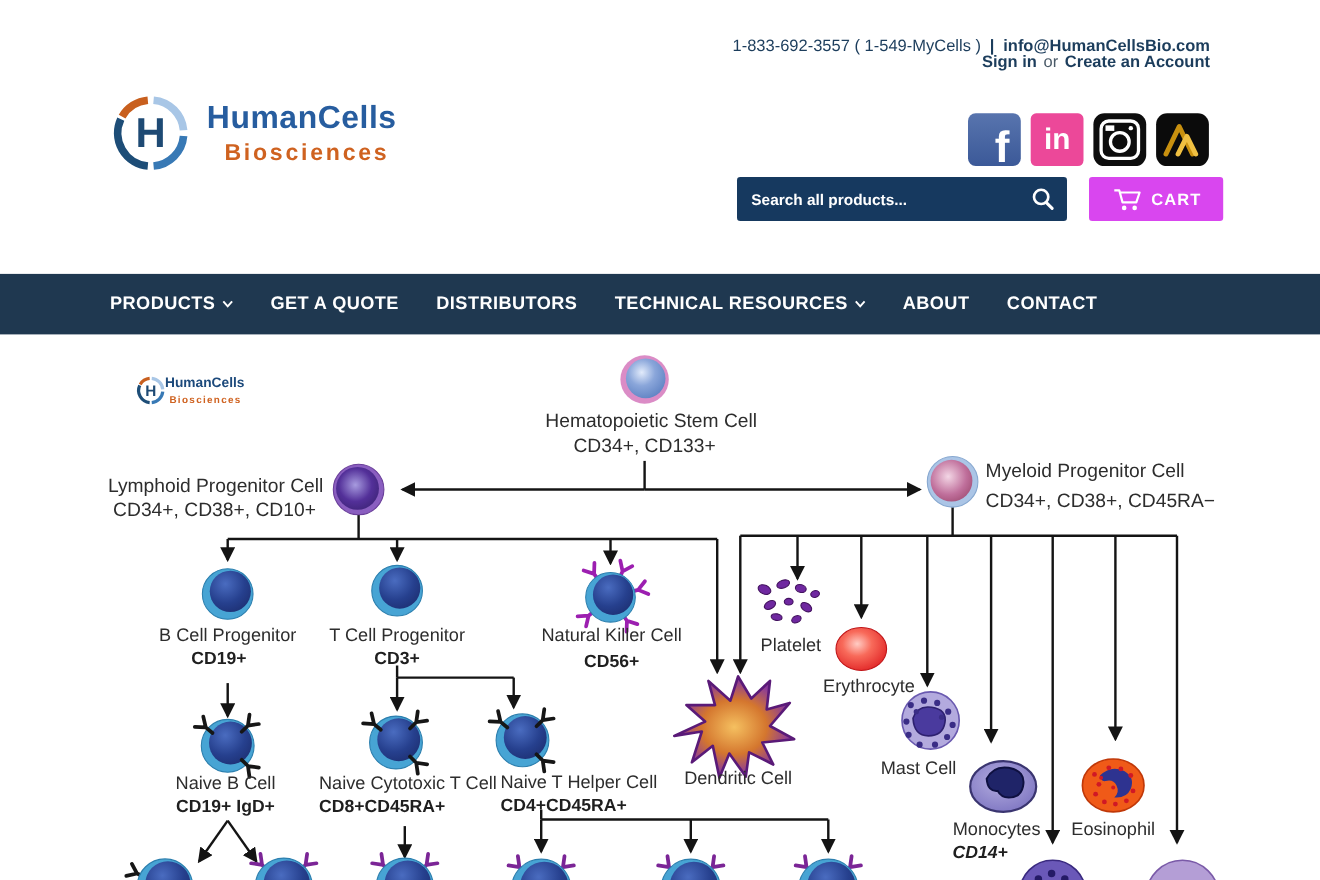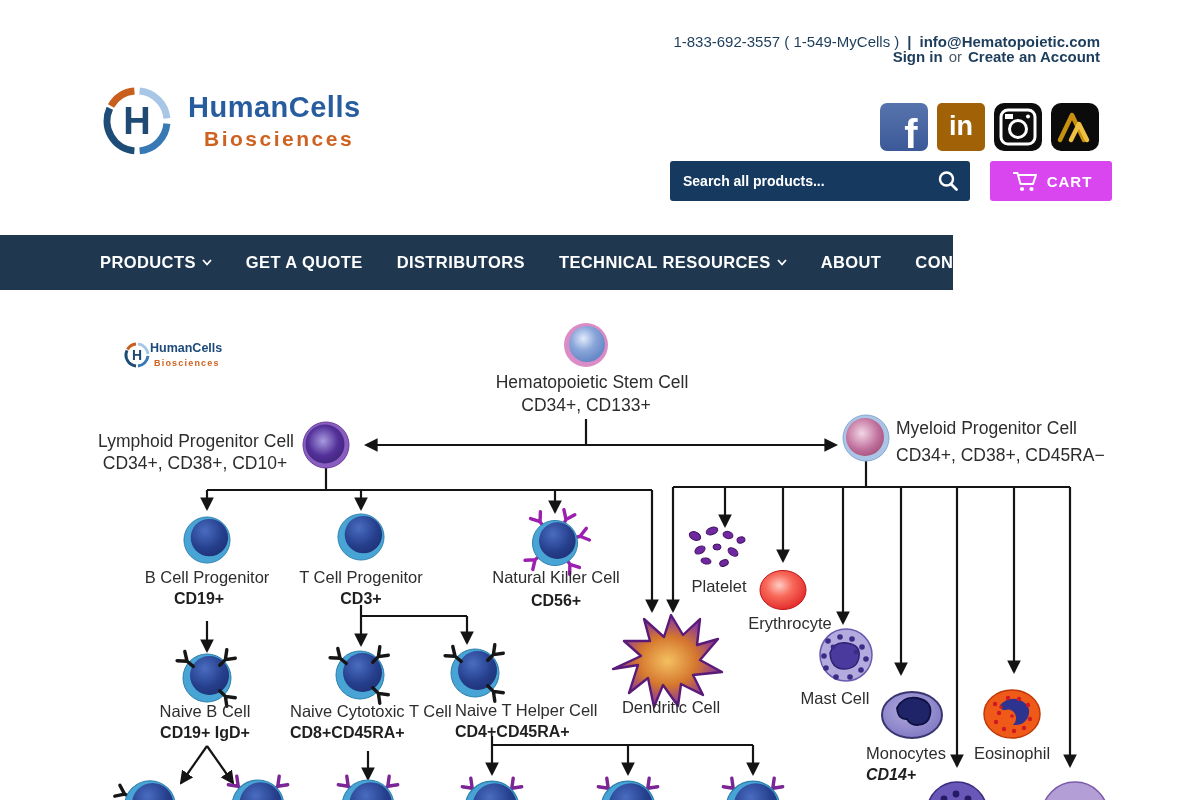--- a/index.html
+++ b/index.html
@@ -15,53 +15,53 @@
   .account-line .or{color:#4a5a68;margin:0 6px;font-weight:normal;}
 
   .logo{position:absolute;left:100px;top:84px;display:flex;align-items:center;gap:14px;cursor:pointer;}
   .logo-title{font-size:29px;font-weight:bold;color:#275d9f;letter-spacing:0.5px;}
   .logo-subtitle{font-size:21px;font-weight:bold;color:#cf6220;letter-spacing:2.5px;margin-left:16px;margin-top:3px;}
 
   .social-row{position:absolute;top:103px;right:101px;display:flex;gap:9px;}
   .social{width:48px;height:48px;display:flex;align-items:center;justify-content:center;cursor:pointer;overflow:hidden;}
   .social.fb{border-radius:7px;background:linear-gradient(#5874ae,#3b5998);}
   .social.fb span{color:#fff;font-weight:bold;font-size:40px;margin-top:14px;margin-left:14px;}
-  .social.li{border-radius:5px;background:#a16207;}
+  .social.li{border-radius:5px;background:#ec4899;}
   .social.li span{color:#fff;font-weight:bold;font-size:27px;margin-top:-2px;}
   .social.ig{border-radius:10px;background:#0d0d0d;}
   .social.mp{border-radius:10px;background:#0b0b0b;}
 
   .search-box{position:absolute;left:670px;top:161px;width:300px;height:40px;background:#16395f;border-radius:3px;display:flex;align-items:center;gap:23px;}
   .search-box input{flex:1;background:transparent;border:none;outline:none;color:#fff;font-weight:bold;
       font-size:14px;padding-left:13px;font-family:"Liberation Sans",sans-serif;}
   .search-box input::placeholder{color:#fff;opacity:1;}
   .search-btn{width:44px;height:40px;background:transparent;border:none;display:flex;align-items:center;justify-content:center;cursor:pointer;}
   .cart-btn{position:absolute;left:990px;top:161px;width:122px;height:40px;background:#d946ef;border-radius:3px;
       border:none;display:flex;align-items:center;justify-content:center;gap:9px;cursor:pointer;}
   .cart-btn span{color:#fff;font-weight:bold;font-size:15px;letter-spacing:1px;}
 
   
-  .nav{position:absolute;top:235px;left:0;width:953px;height:55px;background:#1f3850;
+  .nav{position:absolute;top:249px;left:0;width:1200px;height:55px;background:#1f3850;
        display:flex;align-items:center;padding-left:100px;box-sizing:border-box;gap:34px;}
   .nav-item{color:#fff;font-weight:bold;font-size:16.5px;letter-spacing:0.4px;display:flex;align-items:center;gap:6px;cursor:pointer;white-space:nowrap;}
 
   
   .diagram{position:absolute;top:309px;left:0;width:1200px;height:491px;overflow:hidden;background:#fff;}
   .ln{stroke:#141414;stroke-width:2.2;fill:none;}
   .lbl{font-size:16.5px;fill:#2d2d2d;font-family:"Liberation Sans",sans-serif;}
   .lbl-lg{font-size:17.5px;fill:#2d2d2d;font-family:"Liberation Sans",sans-serif;}
   .mk{font-size:16px;font-weight:bold;fill:#1f1f1f;font-family:"Liberation Sans",sans-serif;}
   .mk-i{font-style:italic;}
   .rcp{fill:none;stroke-linecap:round;stroke-width:3.4;}
 </style>
 </head>
 <body>
 
 <div class="contact-line">
-  <span>1-833-692-3557 ( 1-549-MyCells )</span><span class="sep">|</span><span class="email">info@Hematopoietic.com</span>
+  <span>1-833-692-3557 ( 1-549-MyCells )</span><span class="sep">|</span><span class="email">info@HumanCellsBio.com</span>
 </div>
 <div class="account-line">
   <a>Sign in</a><span class="or">or</span><a>Create an Account</a>
 </div>
 
 <div class="logo">
   <svg width="74" height="74" viewBox="0 0 74 74">
     <g fill="none" stroke-width="7" stroke-linecap="butt">
       <path d="M11.02,22 A30,30 0 0 1 34.39,7.11" stroke="#c85f1e"></path>
       <path d="M39.61,7.11 A30,30 0 0 1 66.88,34.39" stroke="#a8c6e6"></path>

